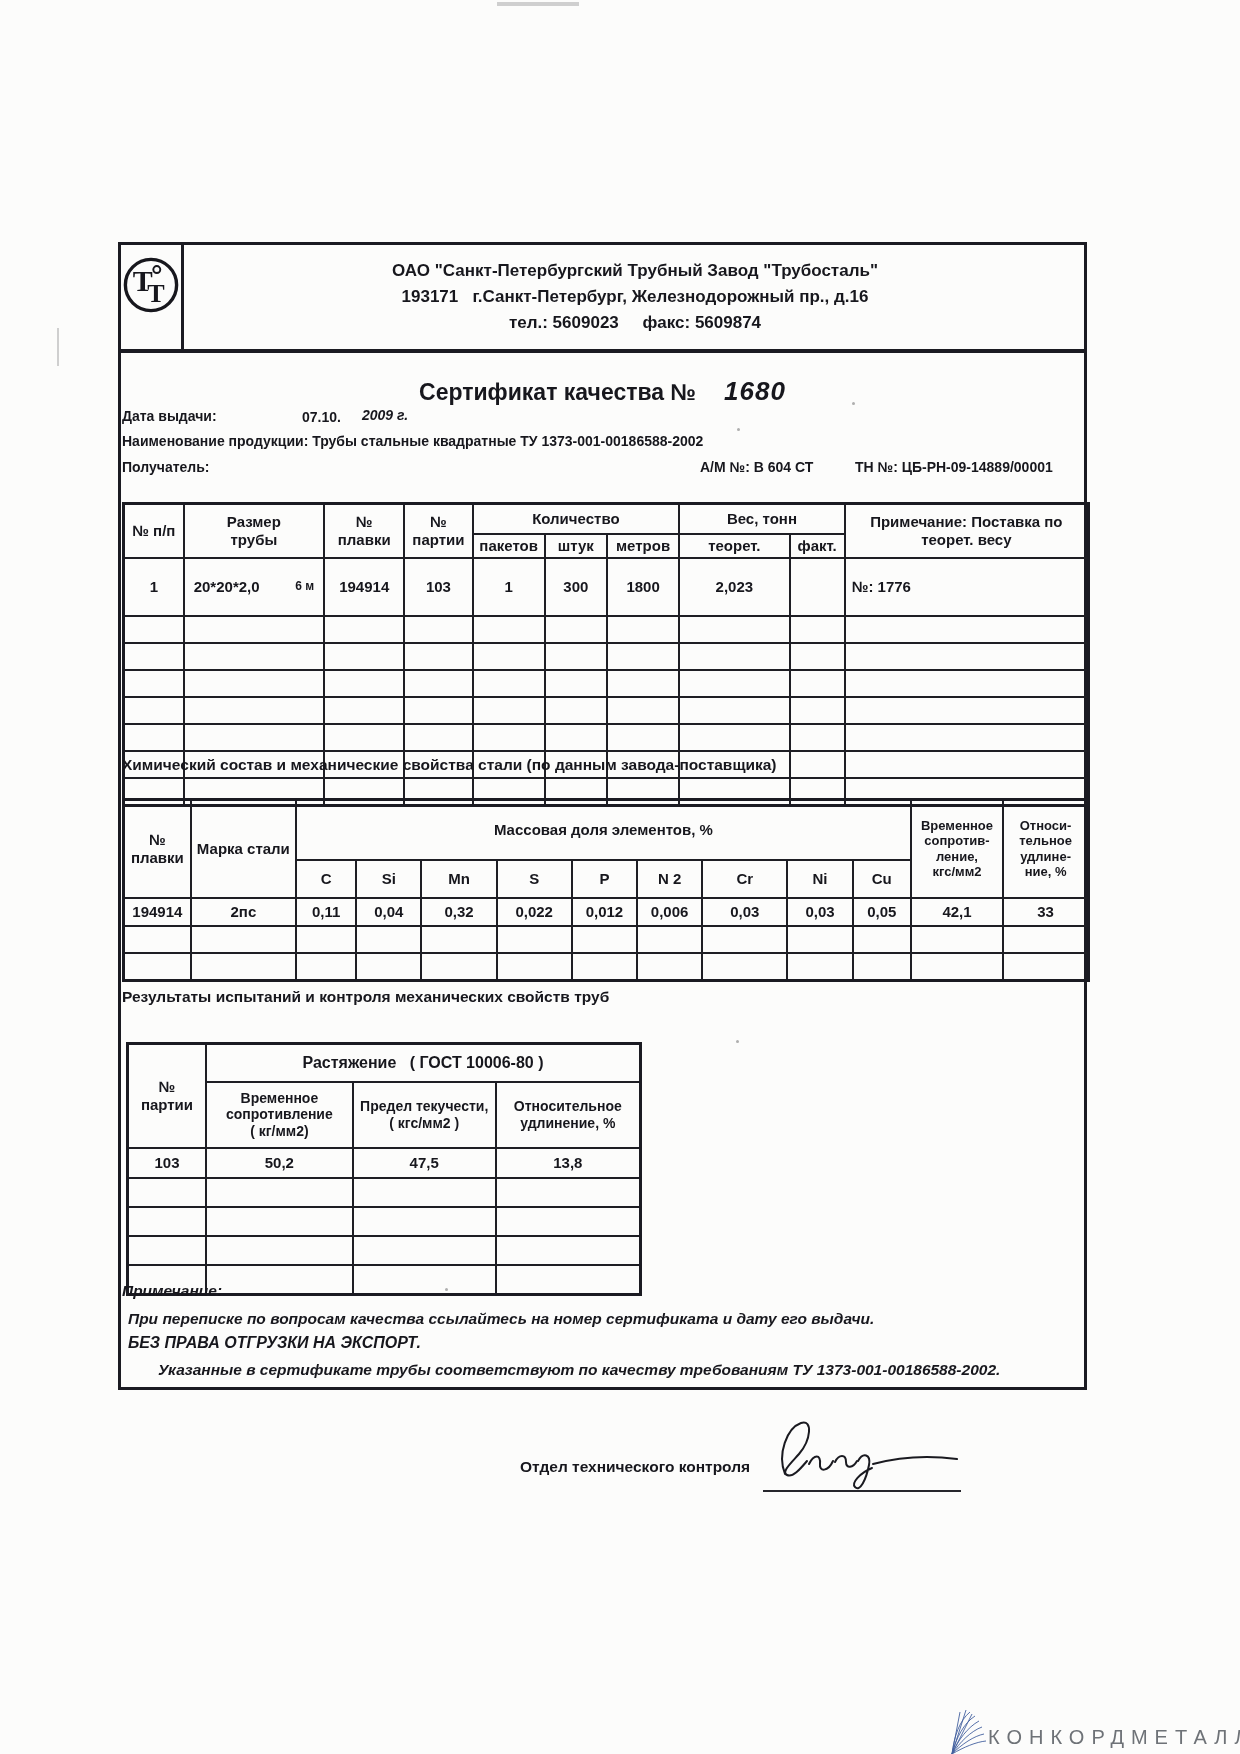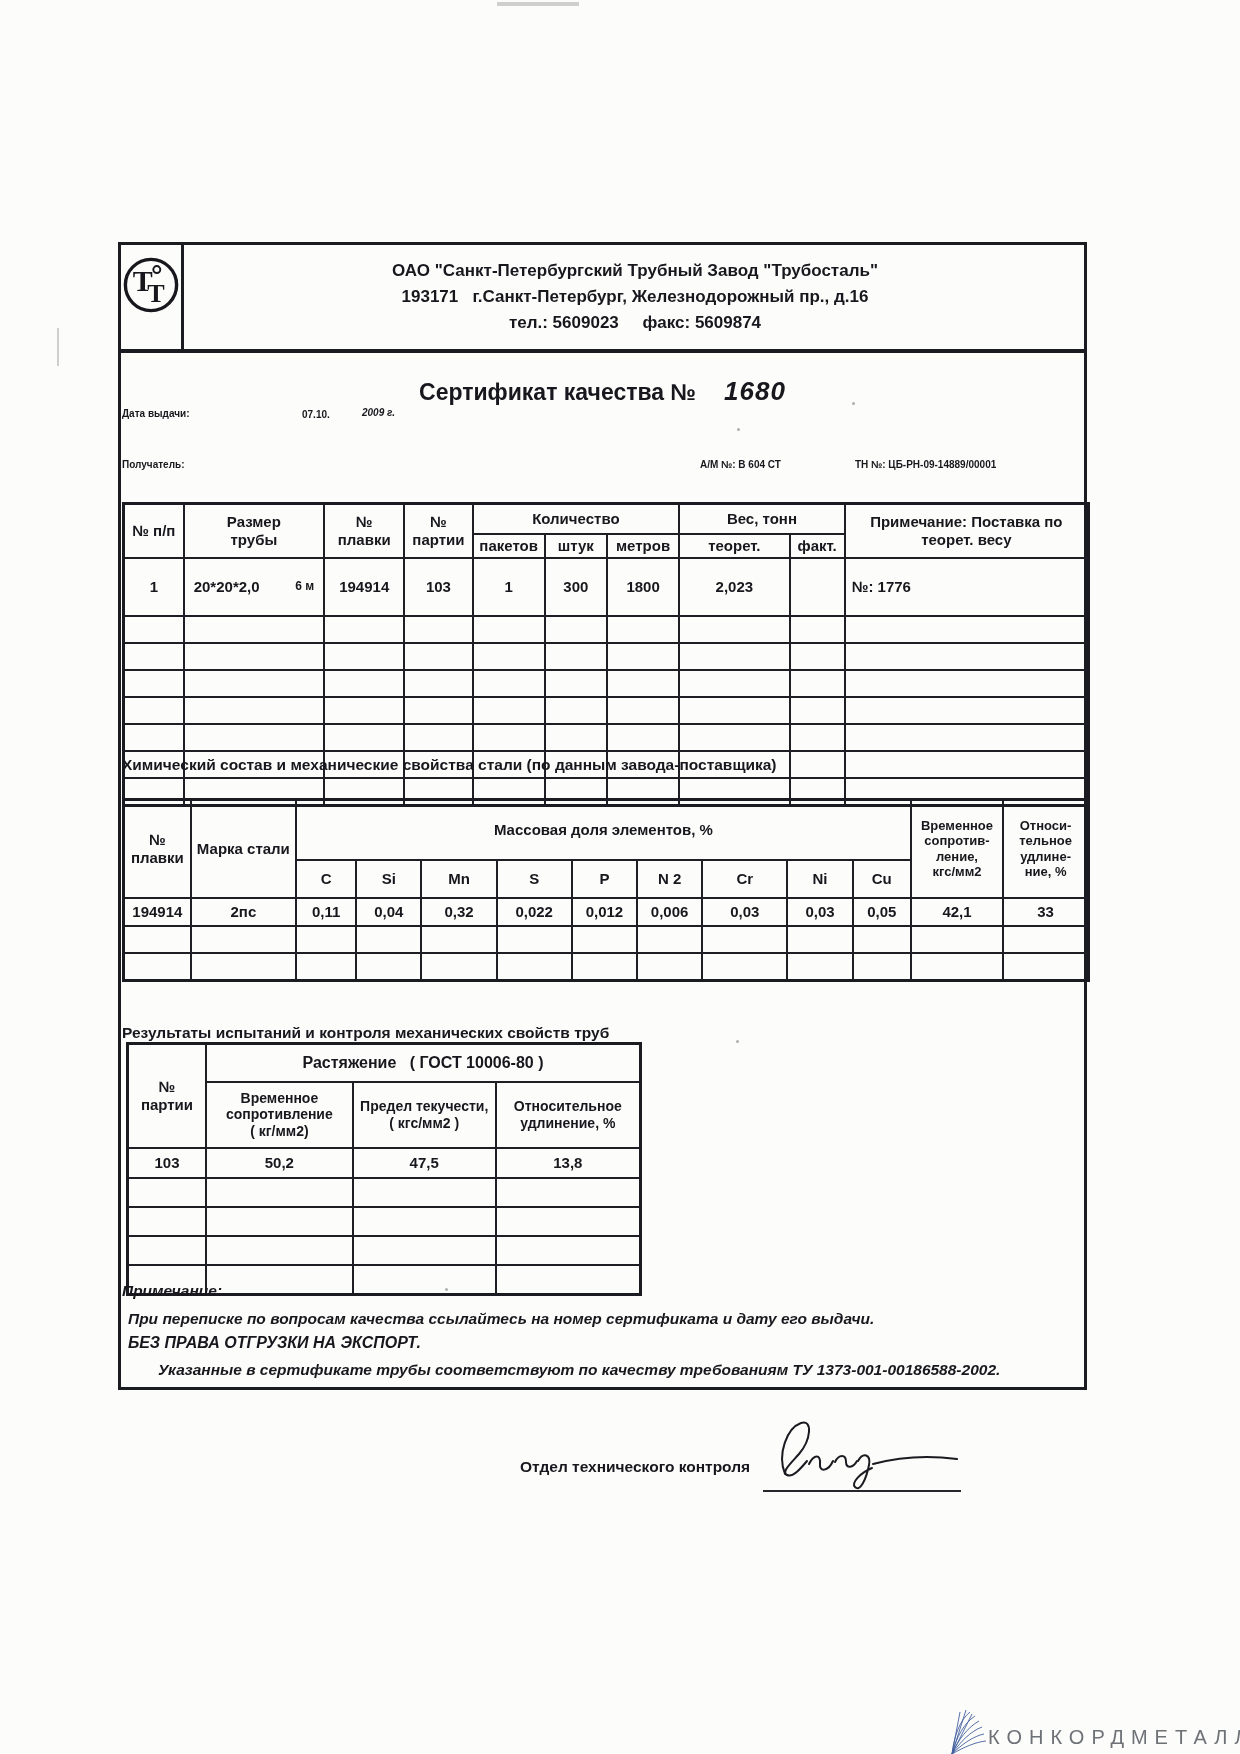--- a/index.html
+++ b/index.html
@@ -14,21 +14,21 @@
   .header-divider{position:absolute;left:118px;top:349px;width:969px;height:4px;background:#1b1b22;}
   .logo-cell-line{position:absolute;left:181px;top:242px;width:3px;height:110px;background:#1b1b22;}
 
   .header-text{position:absolute;left:183px;top:258px;width:904px;text-align:center;
                font-weight:bold;font-size:17px;line-height:26px;color:#17171d;}
 
   .title-row{position:absolute;left:118px;top:376px;width:969px;text-align:center;
              font-weight:bold;font-size:23px;}
   .title-num{font-style:italic;font-size:26px;margin-left:28px;letter-spacing:1px;}
 
-  .line-15{position:absolute;font-weight:bold;font-size:10px;white-space:nowrap;}
+  .line-15{position:absolute;font-weight:bold;font-size:14px;white-space:nowrap;}
 
   
   table.doc{position:absolute;border-collapse:collapse;table-layout:fixed;
             border:3px solid #1b1b22;background:transparent;}
   table.doc td,table.doc th{border:2px solid #1e1e24;text-align:center;vertical-align:middle;
             padding:1px 3px;font-weight:bold;font-size:15px;color:#17171d;
             white-space:pre-line;overflow:hidden;line-height:1.2;}
   table.doc th{font-weight:bold;}
   .small-note{font-size:13px;text-align:left !important;padding-left:6px !important;}
   .hdr-sm{font-size:13px !important;line-height:1.18 !important;margin-left:47px;}
@@ -86,20 +86,21 @@
   </div>
 
   <div class="title-row">
     <span>Сертификат качества №</span><span class="title-num">1680</span>
   </div>
 
   <div class="line-15" style="left:122px;top:408px;">Дата выдачи:</div>
   <div class="line-15" style="left:302px;top:409px;">07.10.</div>
   <div class="line-15 italic" style="left:362px;top:407px;">2009 г.</div>
 
+  <div class="line-15" style="left:122px;top:433px;">Наименование продукции: Трубы стальные квадратные ТУ 1373-001-00186588-2002</div>
 
   <div class="line-15" style="left:122px;top:459px;">Получатель:</div>
   <div class="line-15" style="left:700px;top:459px;">А/М №: В 604 СТ</div>
   <div class="line-15" style="left:855px;top:459px;">ТН №: ЦБ-РН-09-14889/00001</div>
 
   <table class="doc" style="left:122px;top:502px;width:968px;">
     <colgroup>
       <col style="width:60px">
         <col style="width:140px">
         <col style="width:80px">
@@ -321,21 +322,21 @@
           <td></td>
           <td></td>
           <td></td>
           <td></td>
           <td></td>
           <td></td>
         </tr>
   </tbody>
     </table>
 
-  <div class="section-title" style="left:122px;top:1024px;">Результаты испытаний  и контроля механических свойств труб</div>
+  <div class="section-title" style="left:122px;top:988px;">Результаты испытаний  и контроля механических свойств труб</div>
 
   <table class="doc" style="left:126px;top:1042px;width:516px;">
     <colgroup>
       <col style="width:78px">
         <col style="width:146px">
         <col style="width:142px">
         <col style="width:144px">
     </colgroup>
     <tbody>
         <tr style="height:38px">

